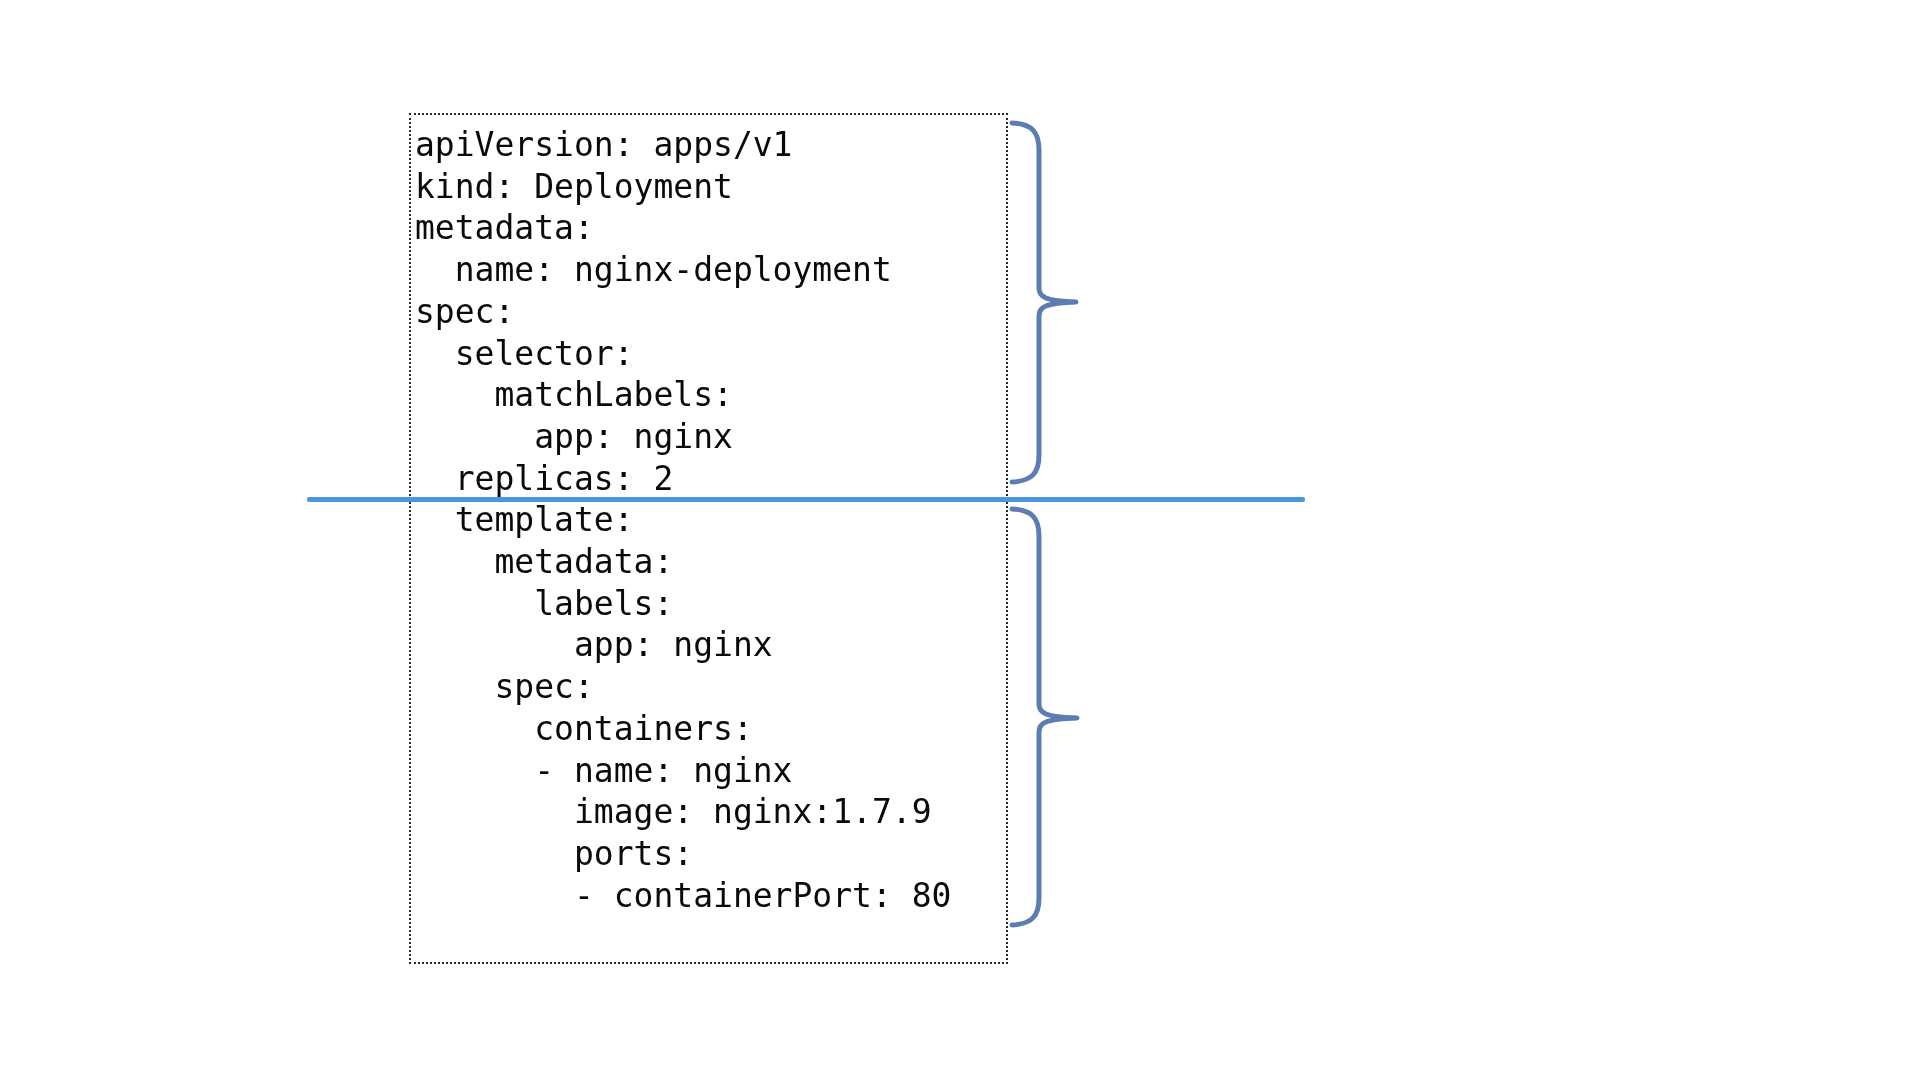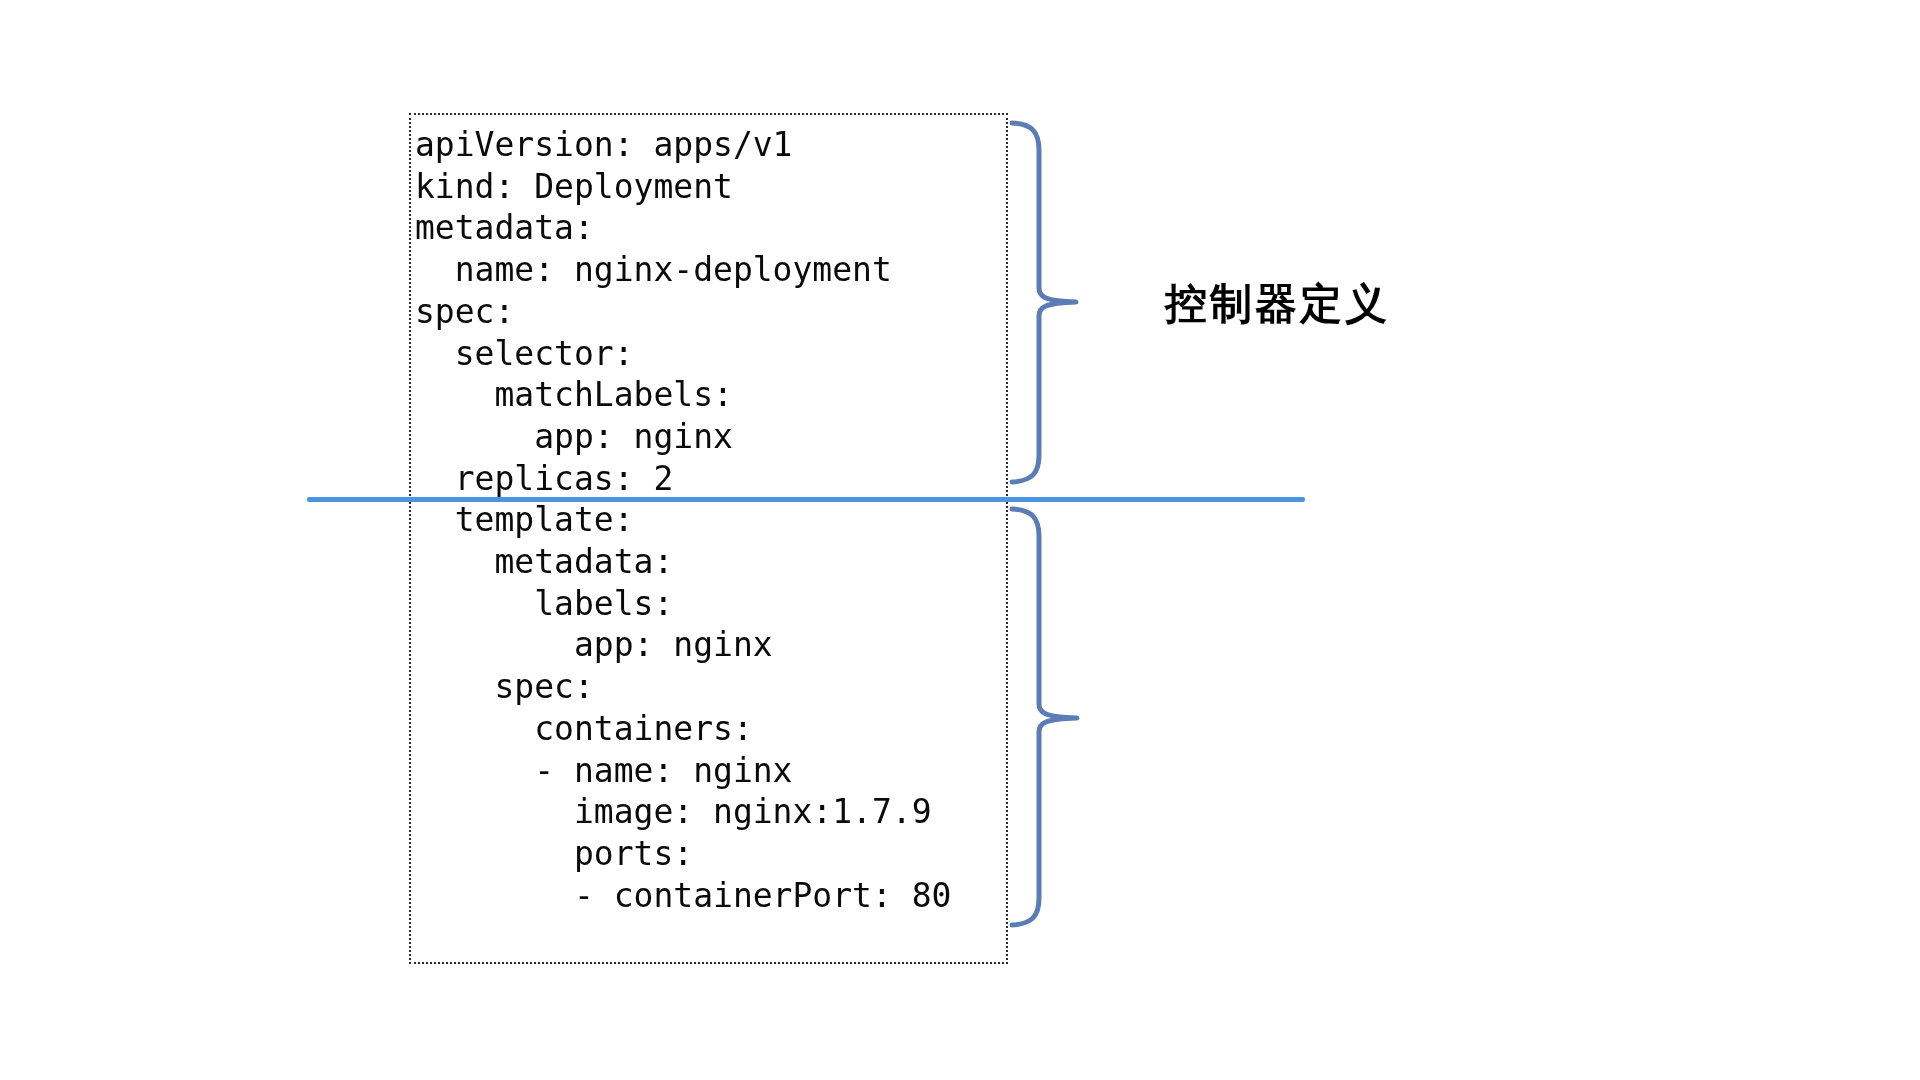--- a/index.html
+++ b/index.html
@@ -115,16 +115,15 @@
              C 1039,473 1032,481 1012,482"></path>
     <path d="M 1012,509
              C 1032,510 1039,518 1039,536
              L 1039,704
              C 1039,713 1045,717 1077,718
              C 1045,719 1039,723 1039,732
              L 1039,898
              C 1039,916 1032,924 1012,925"></path>
   </svg>
 
-  <div class="zh-label controller">控制器定义</div>
 
 
 </div>
 
 </body></html>

